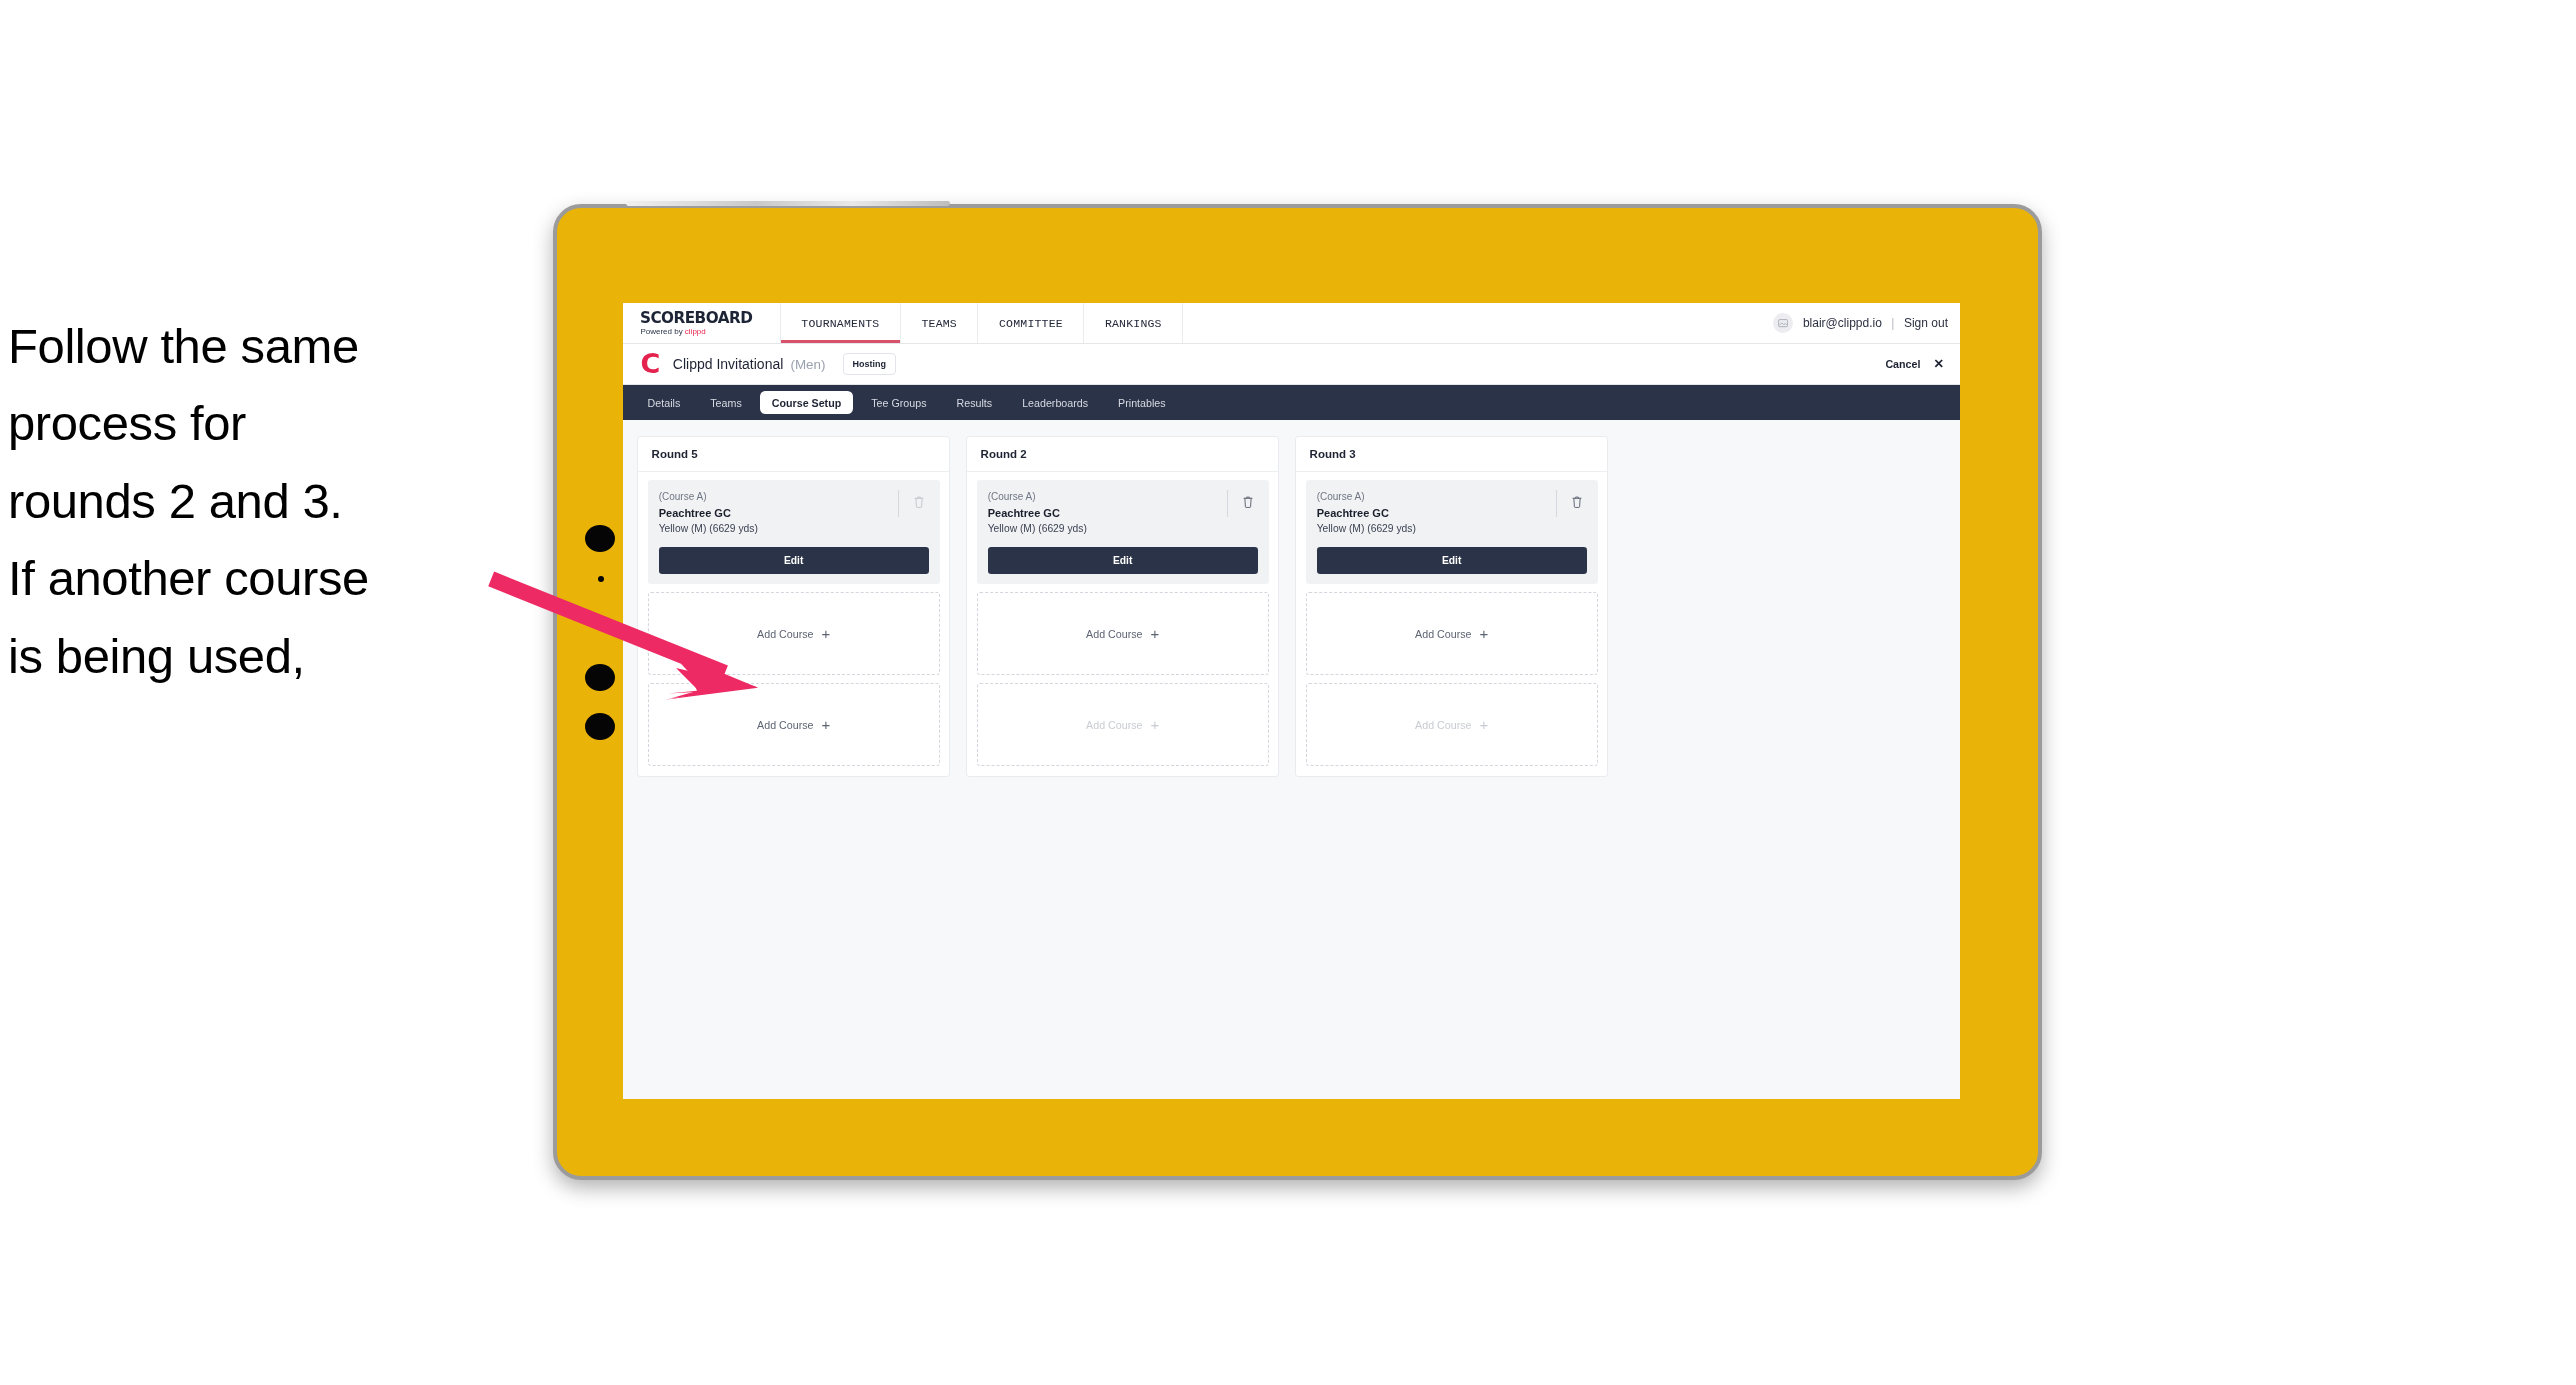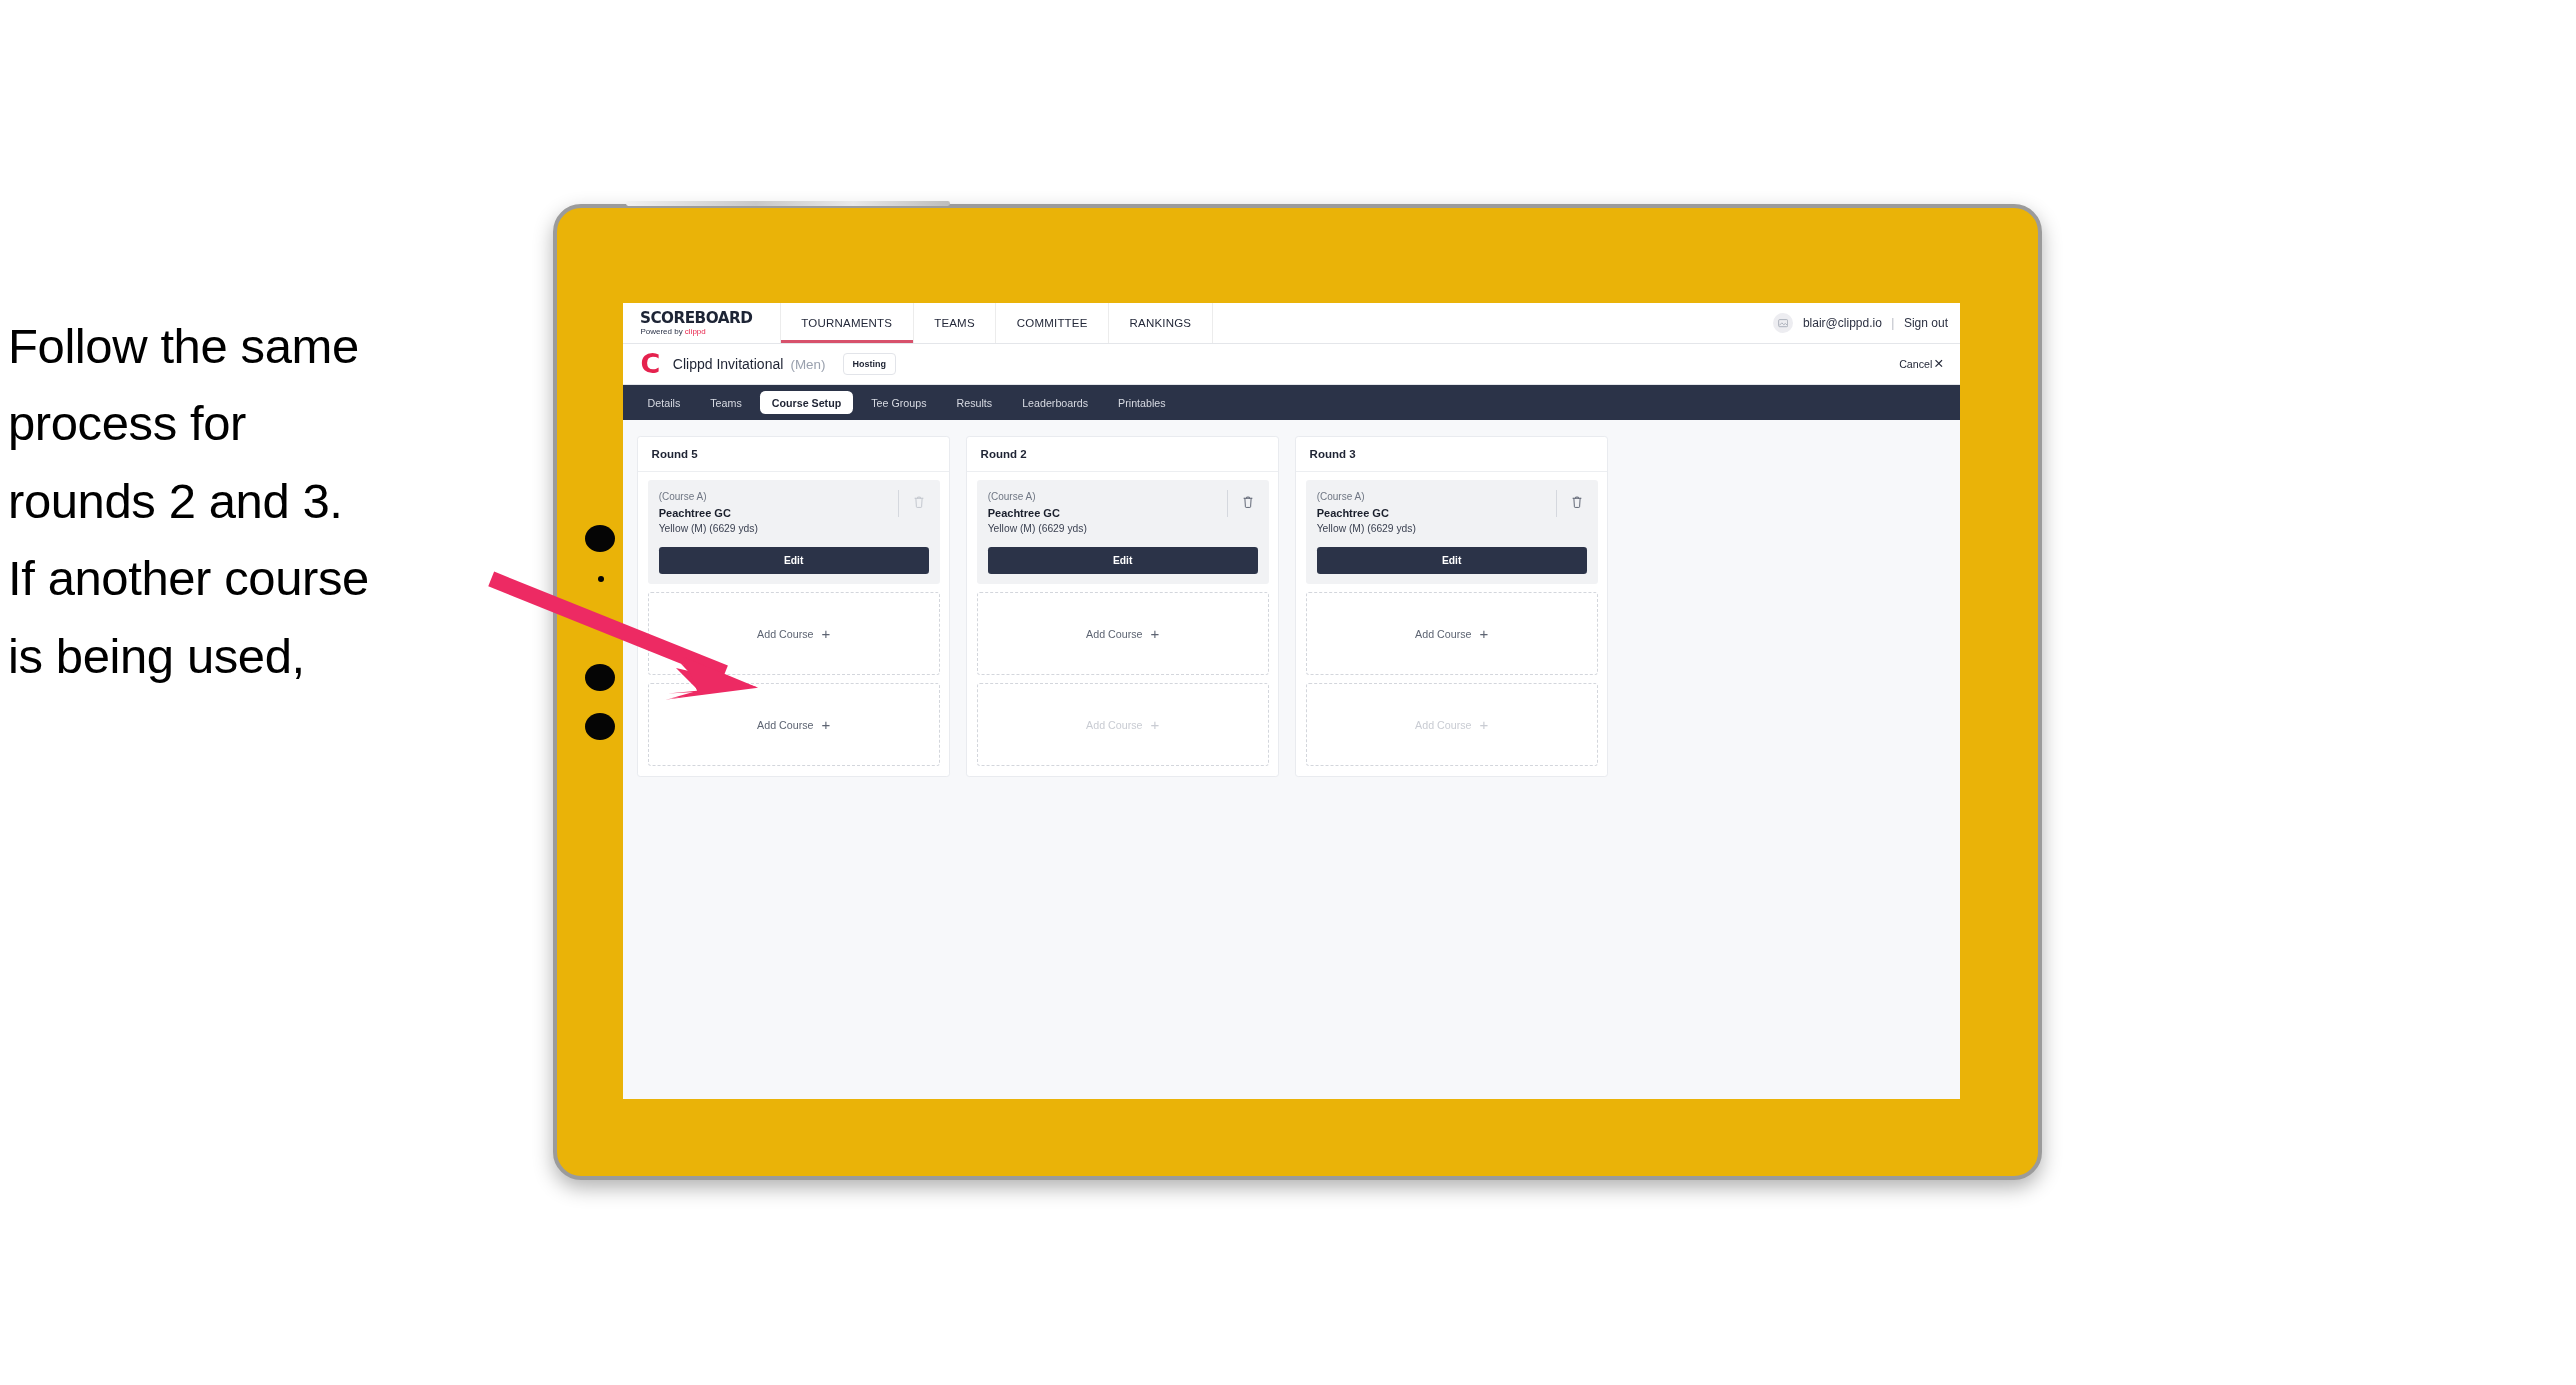--- a/index.html
+++ b/index.html
@@ -105,20 +105,21 @@
   .topnav-item {
     display: flex; align-items: center;
     padding: 0 20.5px;
     font-size: 11.5px;
     color: #24293a;
     letter-spacing: 0.2px;
     border-right: 0.8px solid #ececec;
     position: relative;
     white-space: nowrap;
     cursor: pointer;
+    font-family: Liberation Mono, monospace;
   }
   .topnav-item.active::after {
     content: "";
     position: absolute;
     left: 0; right: 0; bottom: 0;
     height: 3.2px;
     background: #d7516b;
   }
 
   .topbar-spacer { flex: 1; }
@@ -162,22 +163,22 @@
     border-radius: 4px;
     padding: 4.7px 8.7px;
     font-size: 9px;
     font-weight: 700;
     color: #1e2333;
     background: #fff;
     cursor: pointer;
   }
   .titlebar-spacer { flex: 1; }
   .cancel-btn {
-    display: flex; align-items: center; gap: 1px;
-    font-size: 10.7px; color: #1e2333; cursor: pointer;
+    display: flex; align-items: center; gap: 13px;
+    font-size: 10.7px; color: #1e2333; cursor: pointer; font-weight: bold;
   }
   .x-glyph { font-size: 12.6px; line-height: 1; }
 
   
   .tabbar {
     height: 35px;
     background: #2b3348;
     display: flex; align-items: center;
     padding-left: 12.6px;
     gap: 6px;

